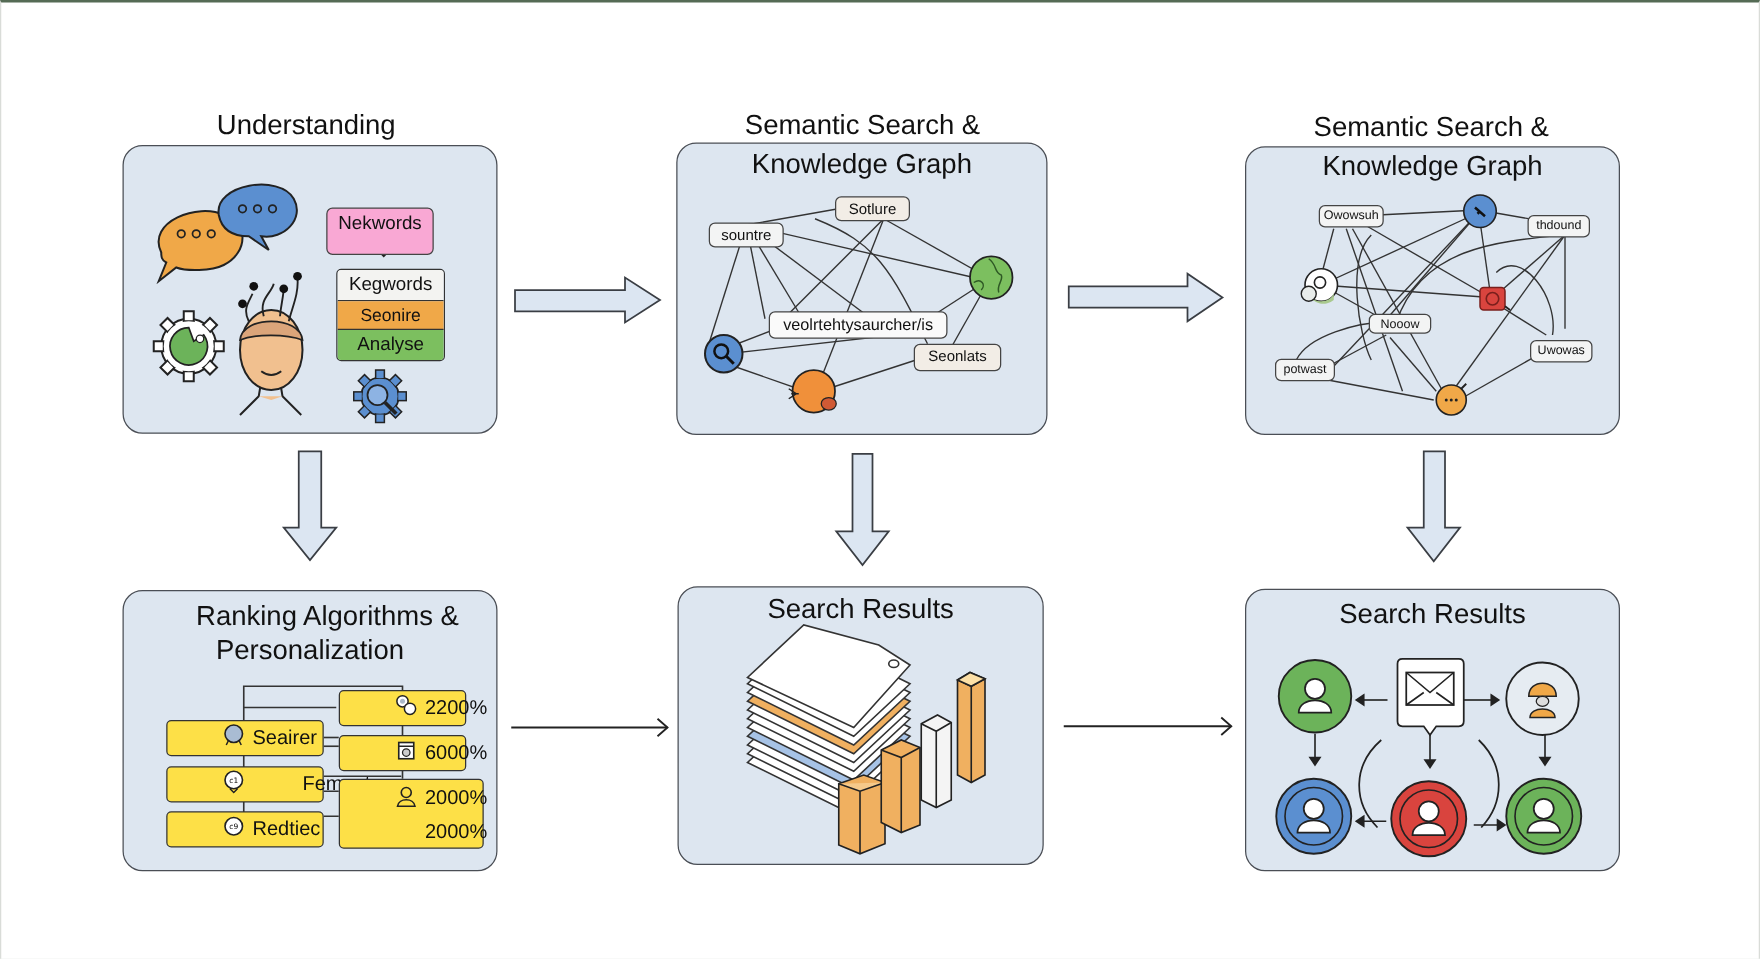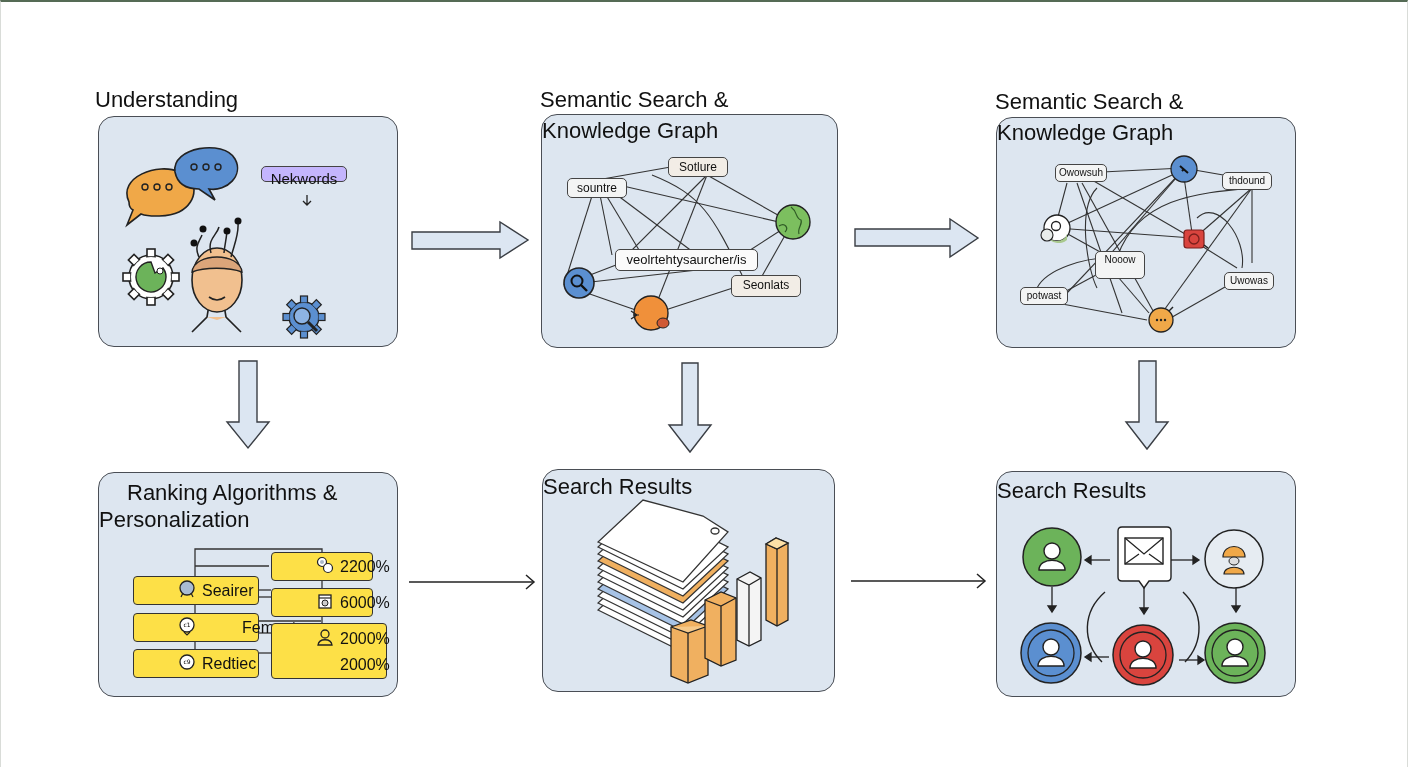--- a/index.html
+++ b/index.html
@@ -1,19 +1,19 @@
 <!DOCTYPE html>
 <html><head>
 <meta charset="utf-8">
 <style>
   html,body{margin:0;padding:0;}
   body{width:1408px;height:767px;background:#ffffff;position:relative;overflow:hidden;font-family:"Liberation Sans",sans-serif;color:#111;}
   .frame{position:absolute;left:0;top:0;width:1406px;height:765px;border:1px solid #d9dcd8;border-top:2px solid #556b55;}
   .panel{position:absolute;background:#dde6f0;border:1.5px solid #4a4e55;border-radius:16px;box-sizing:border-box;}
-  .title{position:absolute;left:0;right:0;font-size:22px;line-height:31px;color:#111;}
+  .title{position:absolute;left:0;right:0;text-align:center;font-size:22px;line-height:31px;color:#111;}
   .lbl{position:absolute;background:#f3f4f4;border:1.5px solid #444;border-radius:5px;font-size:12px;text-align:center;box-sizing:border-box;line-height:18px;white-space:nowrap;}
   svg{position:absolute;overflow:visible;}
   .rk{position:absolute;background:#fde047;border:1.5px solid #333;border-radius:4px;box-sizing:border-box;font-size:16px;display:flex;align-items:center;padding-left:36px;}
   .rk .ic{display:inline-block;margin:0 6px 0 8px;}
 </style>
 </head>
 <body>
 
 <div class="frame"></div>
 
@@ -76,22 +76,27 @@
           <rect x="14" y="-3.5" width="7" height="7" transform="rotate(45)"></rect>
       </g>
       <circle r="14" fill="#5b8fd0"></circle>
       <circle cx="-2" cy="-1" r="8" fill="#8db3e3" stroke="#222" stroke-width="1.4"></circle>
       <line x1="4" y1="5" x2="13" y2="14" stroke="#222" stroke-width="3"></line>
     </g>
 
     <path d="M208,78 L208,88 M204,84 L208,88 L212,84" fill="none" stroke="#222" stroke-width="1.3"></path>
   </svg>
 
-  <div class="lbl" style="left:162px;top:49px;width:86px;height:16px;line-height:23px;font-size:15px;border-radius:5px;background:#c4b5fd;">Nekwords</div>
-
+  <div class="lbl" style="left:162px;top:49px;width:86px;height:38px;line-height:23px;font-size:15px;border-radius:5px;background:#f9a8d4;">Nekwords</div>
+
+  <div style="position:absolute;left:170px;top:98px;width:85px;border:1.5px solid #333;border-radius:4px;overflow:hidden;font-size:15px;text-align:center;">
+    <div style="background:#f3f3f1;height:24px;line-height:24px;border-bottom:1.5px solid #333;">Kegwords</div>
+    <div style="background:#f0a848;height:22px;line-height:22px;border-bottom:1.5px solid #333;font-size:14px;">Seonire</div>
+    <div style="background:#7cbf5f;height:24px;line-height:24px;">Analyse</div>
+  </div>
 </div>
 
 <div class="title" style="left:540px;width:300px;right:auto;top:84px;">Semantic Search &amp;</div>
 <div class="panel" style="left:541px;top:114px;width:297px;height:234px;">
   <div class="title" style="top:0px;">Knowledge Graph</div>
   <svg width="297" height="234" style="left:0;top:0;">
     <g stroke="#333" stroke-width="1.1" fill="none">
       <line x1="55" y1="65" x2="22" y2="170"></line>
       <line x1="55" y1="65" x2="140" y2="50"></line>
       <line x1="55" y1="65" x2="100" y2="140"></line>
@@ -181,21 +186,21 @@
     <g transform="translate(164,202)">
       <circle r="12" fill="#f0a848" stroke="#222" stroke-width="1.3"></circle>
       <circle cx="-4" cy="0" r="1.2" fill="#222"></circle>
         <circle cx="0" cy="0" r="1.2" fill="#222"></circle>
         <circle cx="4" cy="0" r="1.2" fill="#222"></circle>
       <line x1="8" y1="-9" x2="12" y2="-13" stroke="#222" stroke-width="1.5"></line>
     </g>
   </svg>
   <div class="lbl" style="left:58px;top:46px;width:52px;height:18px;font-size:10px;line-height:15px;">Owowsuh</div>
   <div class="lbl" style="left:225px;top:54px;width:50px;height:18px;font-size:10px;line-height:15px;">thdound</div>
-  <div class="lbl" style="left:98px;top:133px;width:50px;height:28px;font-size:10px;line-height:15px;">Nooow</div>
+  <div class="lbl" style="left:98px;top:133px;width:50px;height:16px;font-size:10px;line-height:15px;">Nooow</div>
   <div class="lbl" style="left:23px;top:169px;width:48px;height:18px;font-size:10px;line-height:15px;">potwast</div>
   <div class="lbl" style="left:227px;top:154px;width:50px;height:18px;font-size:10px;line-height:15px;">Uwowas</div>
 </div>
 
 <div class="panel" style="left:98px;top:472px;width:300px;height:225px;">
   <div class="title" style="top:4px;padding-left:28px;">Ranking Algorithms &amp;</div>
   <div class="title" style="top:31px;">Personalization</div>
   <svg width="300" height="225" style="left:0;top:0;">
     <g stroke="#333" stroke-width="1.3" fill="none">
       <path d="M96,103 L96,76 L223,76 L223,80"></path>

